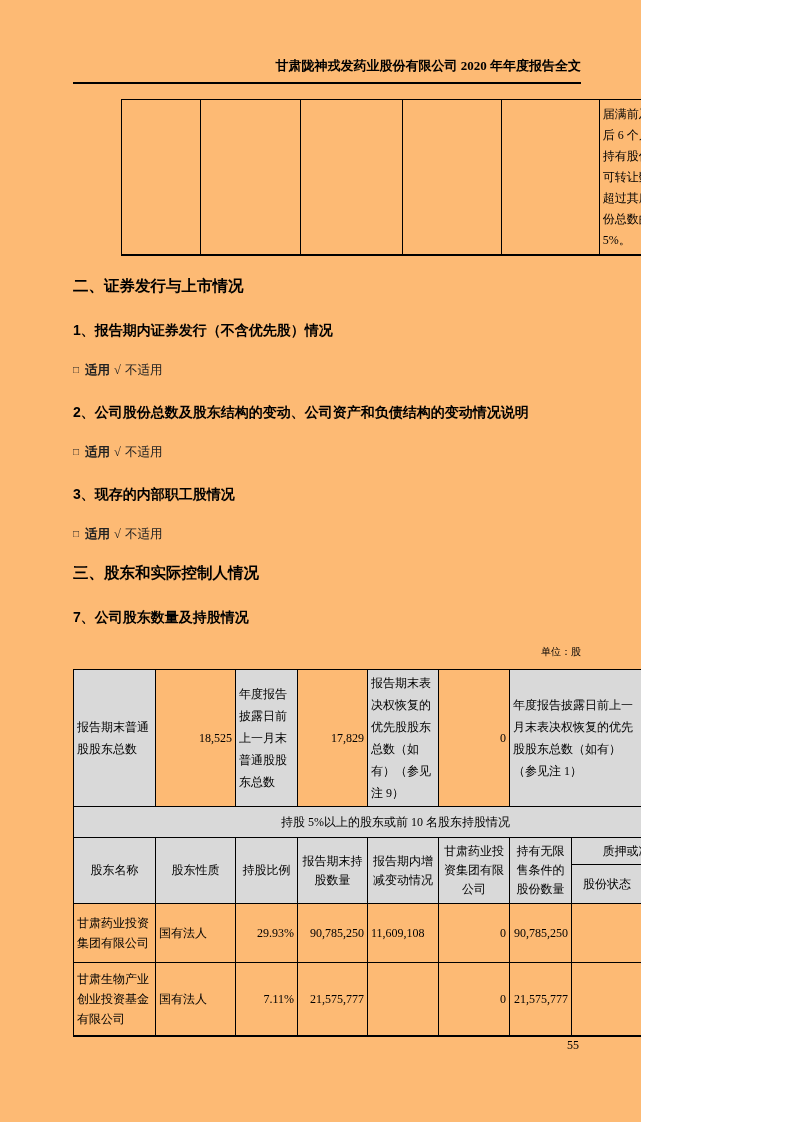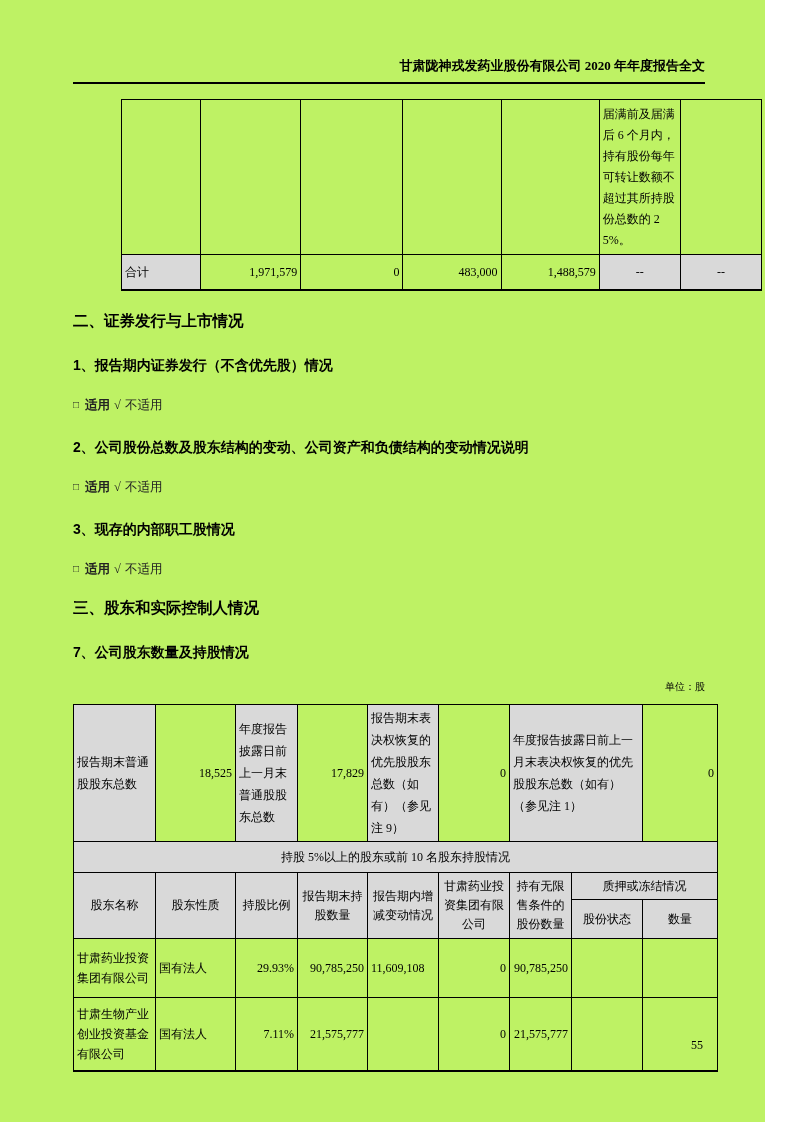--- a/index.html
+++ b/index.html
@@ -3,23 +3,23 @@
 <meta charset="utf-8">
 <style>
   html, body { margin: 0; padding: 0; background: #ffffff; }
   body {
     width: 793px; height: 1122px;
     font-family: "Liberation Serif", "DejaVu Serif", serif;
     color: #000;
   }
   .page {
     position: relative;
-    width: 765px; height: 1122px;
+    width: 641px; height: 1122px;
     overflow: hidden;
-    background: #bef264;
+    background: #fdba74;
   }
   .content { padding: 0 60px 0 73px; }
 
   
   .page-header {
     margin-top: 57px;
     text-align: right;
     font-size: 13px;
     font-weight: bold;
     padding-bottom: 7px;
@@ -121,29 +121,20 @@
       </colgroup>
       <tbody>
           <tr class="r-note">
         <td></td>
         <td></td>
         <td></td>
         <td></td>
         <td></td>
         <td class="note-cell lft">届满前及届满后 6 个月内，持有股份每年可转让数额不超过其所持股份总数的 25%。</td>
         <td></td>
-      </tr>
-      <tr class="r-total">
-        <td class="shade lft">合计</td>
-        <td class="num">1,971,579</td>
-        <td class="num">0</td>
-        <td class="num">483,000</td>
-        <td class="num">1,488,579</td>
-        <td class="shade ctr">--</td>
-        <td class="shade ctr">--</td>
       </tr>
     </tbody>
       </table>
 
     <div class="h1">二、证券发行与上市情况</div>
 
     <div class="h2">1、报告期内证券发行（不含优先股）情况</div>
     <div class="check-line">
       <span class="box-glyph">□</span><span class="applicable-label">适用</span><span class="check-glyph">√</span><span>不适用</span>
     </div>

